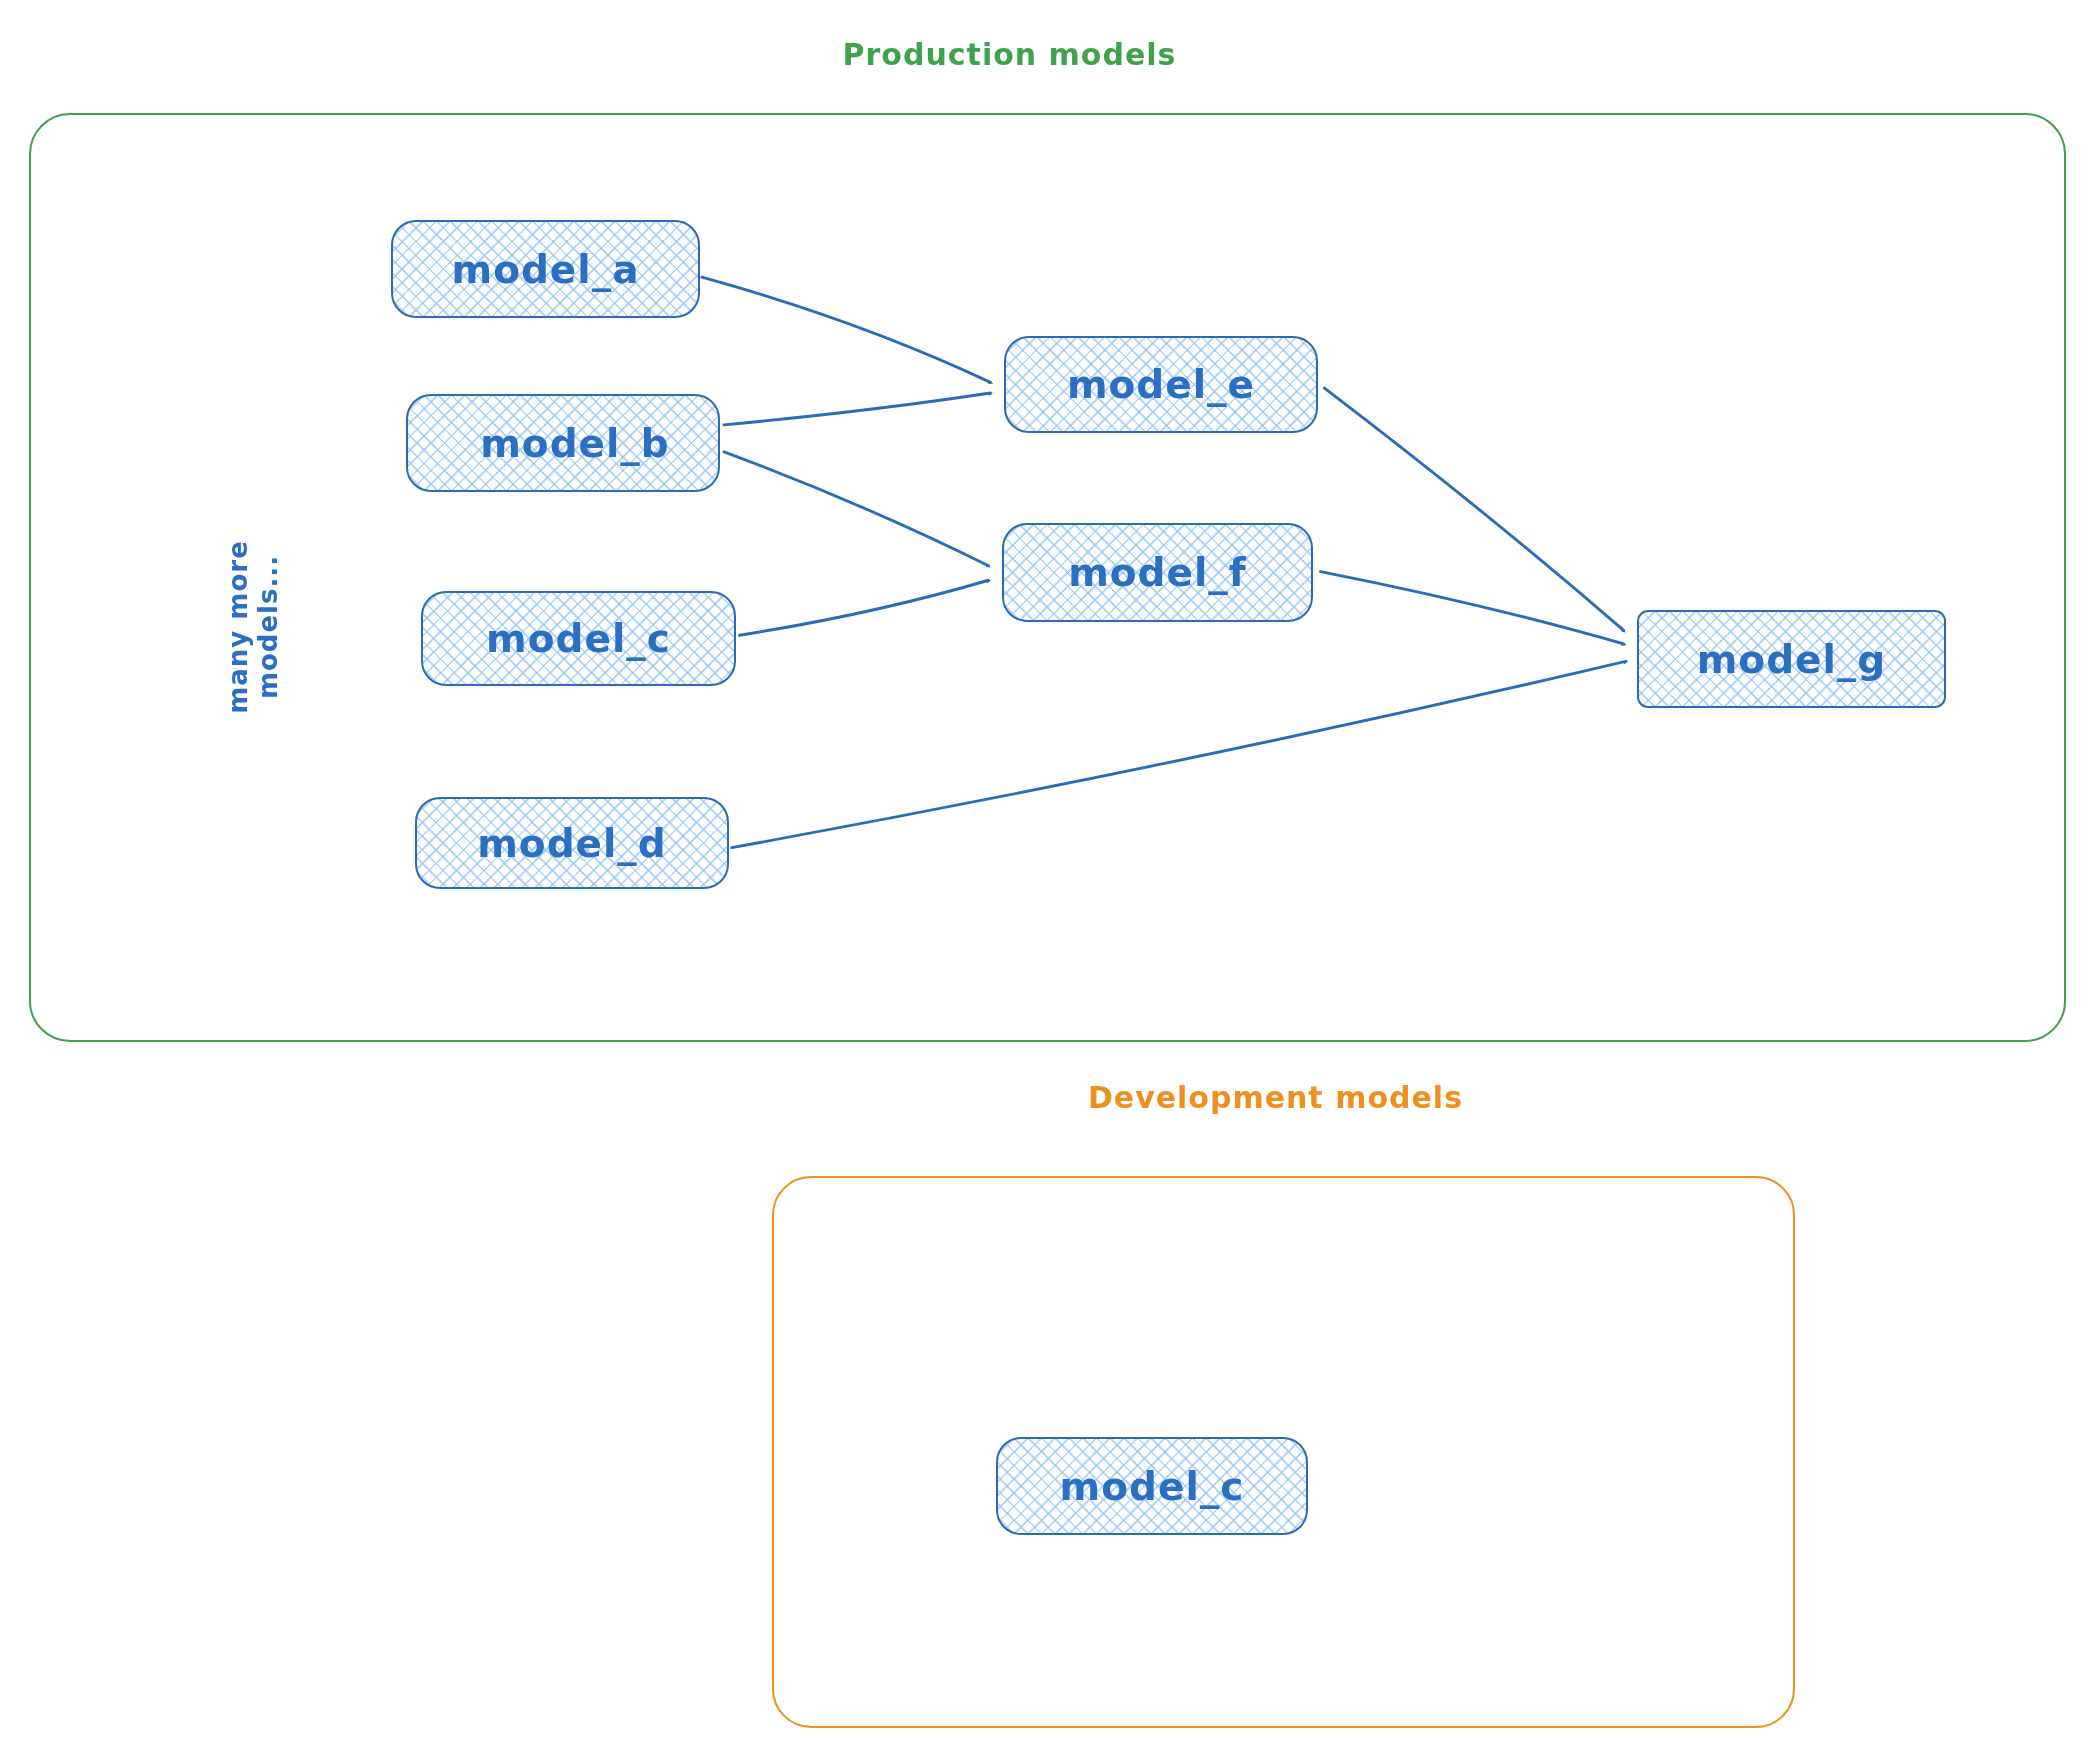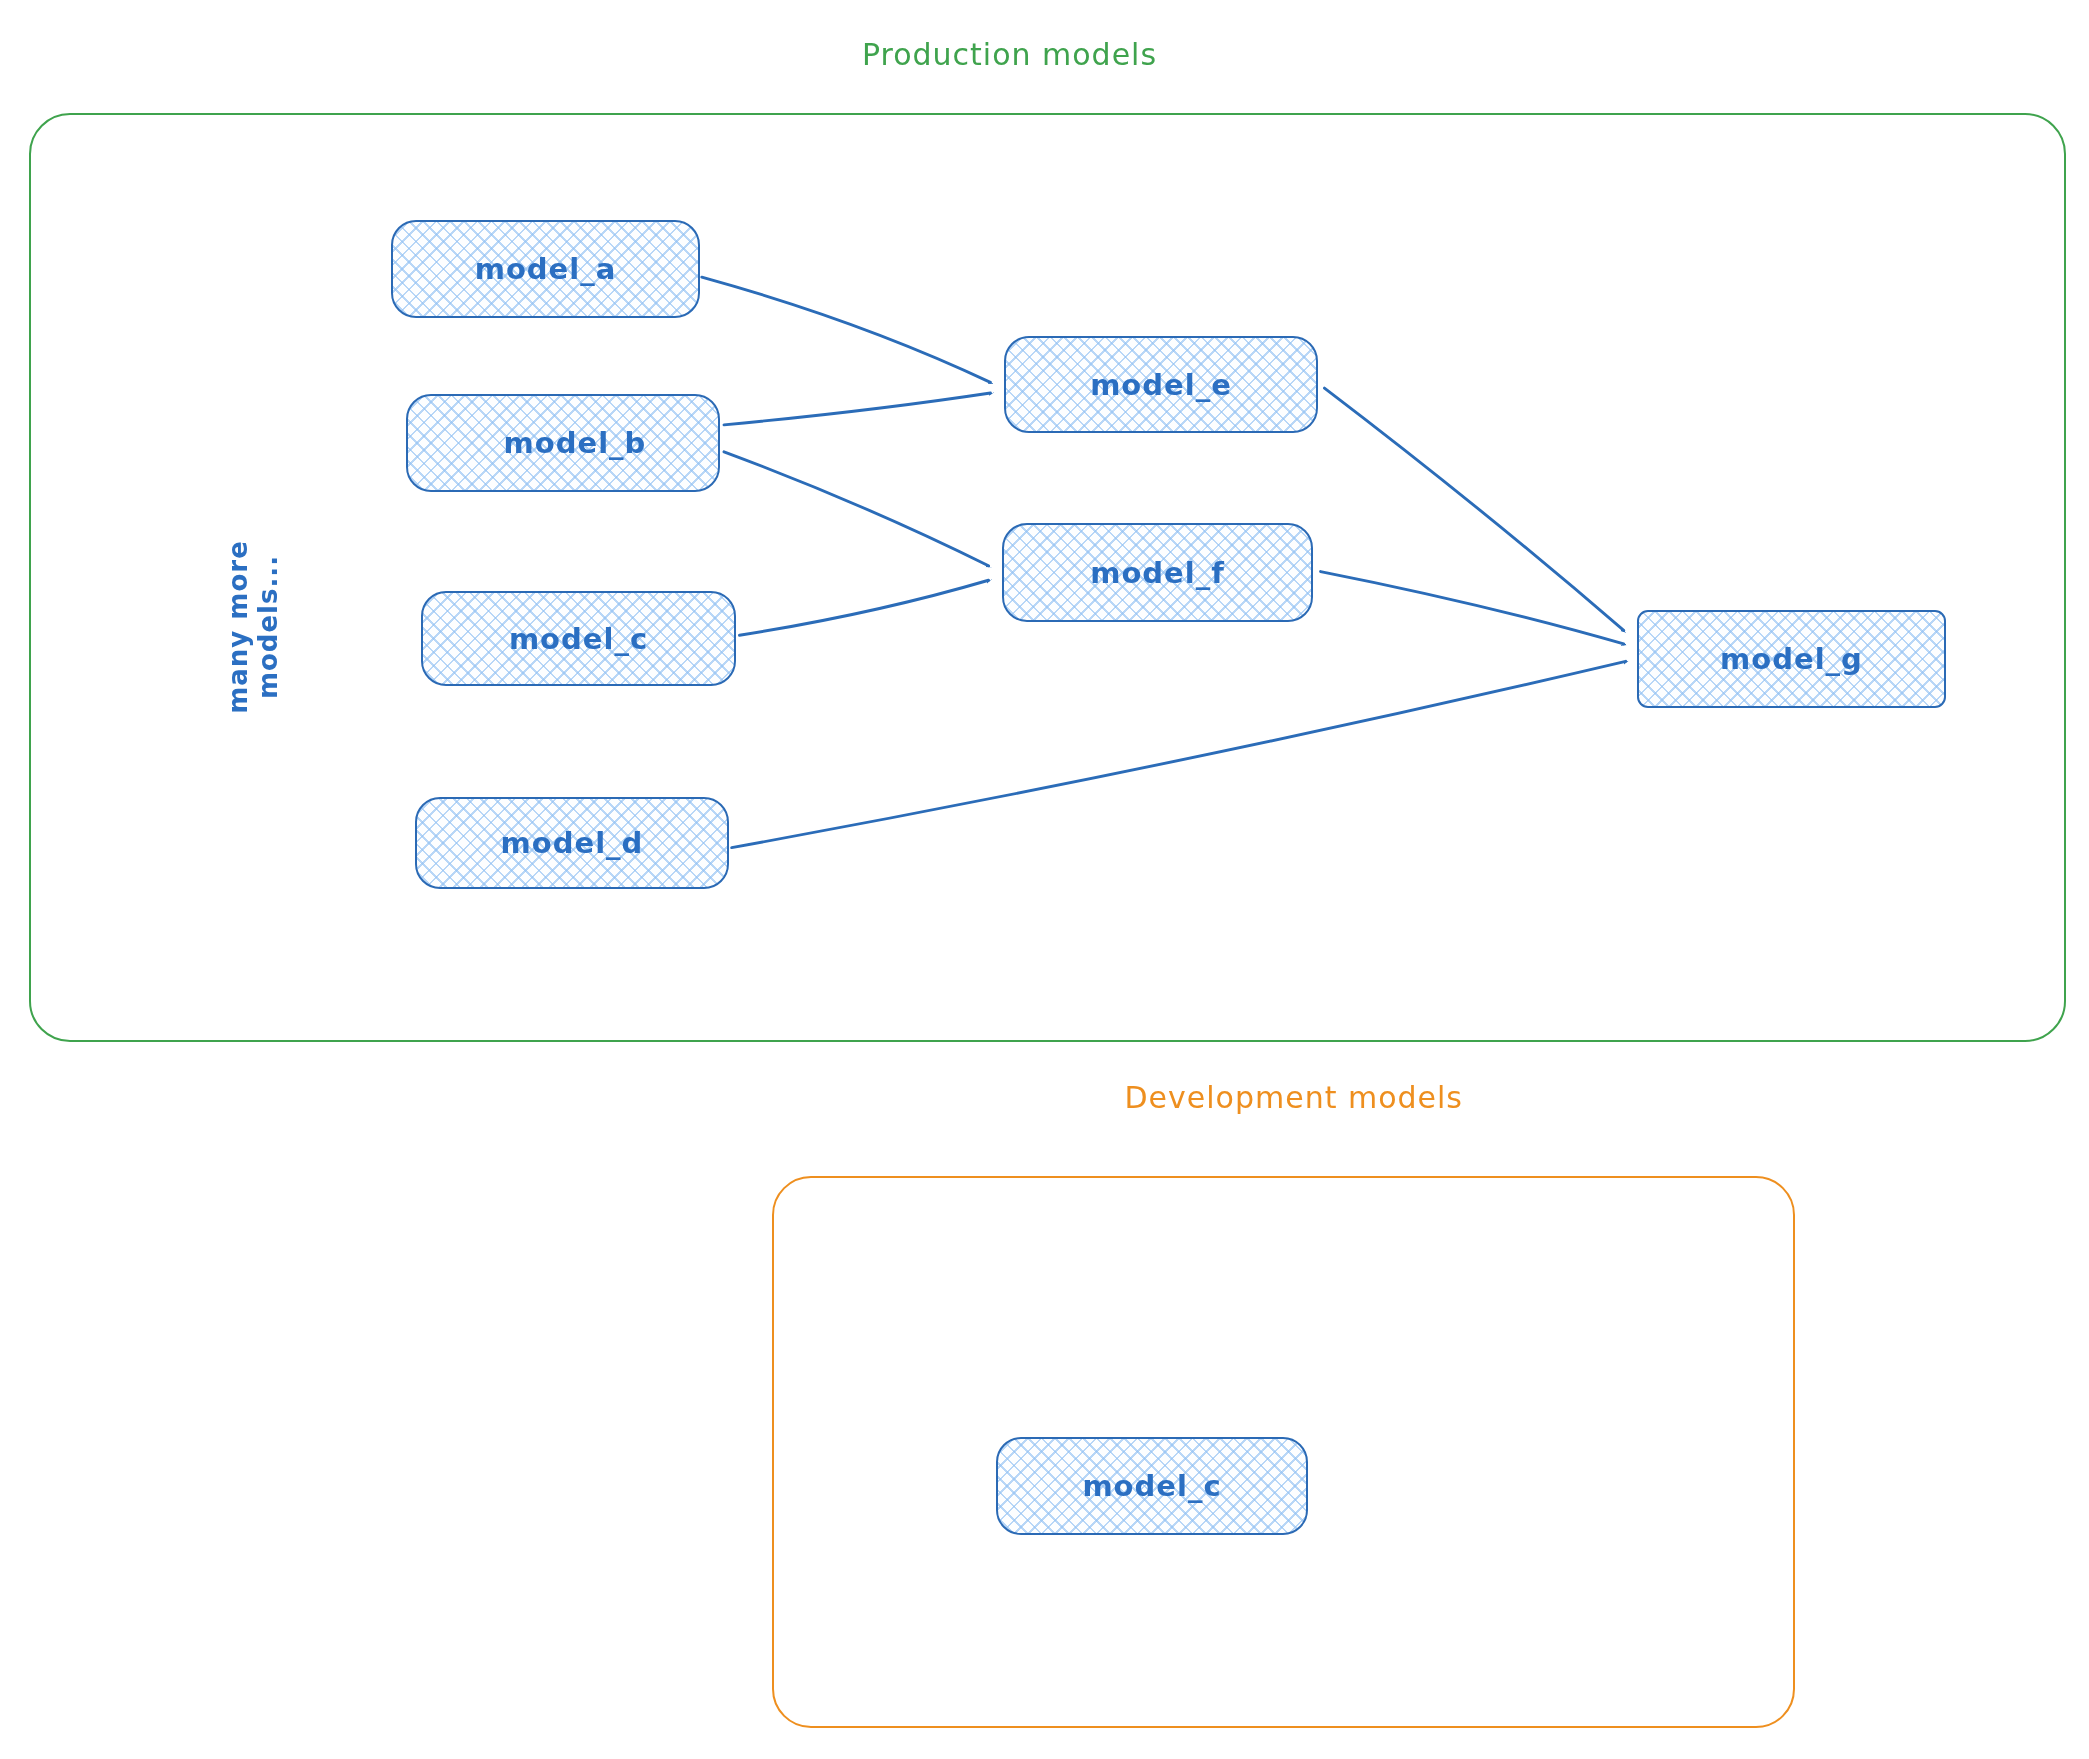--- a/index.html
+++ b/index.html
@@ -5,33 +5,33 @@
   html,body{margin:0;padding:0;background:#ffffff;}
   body{font-family:"DejaVu Sans", sans-serif;}
   #canvas{position:relative;width:2089px;height:1759px;background:#ffffff;overflow:hidden;}
 
   .group-box{position:absolute;background:transparent;}
   .group-box.production{left:29px;top:113px;width:2033px;height:925px;
     border:2.9px solid var(--green);border-radius:41px;}
   .group-box.development{left:772px;top:1176px;width:1019px;height:548px;
     border:2.4px solid var(--orange);border-radius:39px;}
 
-  .group-title{position:absolute;text-align:center;font-size:30px;font-weight:normal;
+  .group-title{position:absolute;text-align:center;font-size:30px;font-weight:bold;
     letter-spacing:1px;}
   .group-title.production{left:768px;top:37px;width:483px;color:var(--green);}
   .group-title.development{left:980px;top:1080px;width:483px;color:var(--orange);text-align:right;}
 
   .node{position:absolute;display:flex;align-items:center;justify-content:center;
     border:2.9px solid var(--blue-border);border-radius:25px;
     background:
       repeating-linear-gradient(45deg, rgba(148,194,243,.65) 0 1.9px, transparent 1.9px 9.7px),
       repeating-linear-gradient(135deg, rgba(148,194,243,.65) 0 1.9px, transparent 1.9px 9.7px),
       #fdfeff;
     box-sizing:border-box;}
-  .node-label{color:var(--blue-text);font-size:29px;font-weight:bold;letter-spacing:1px;}
+  .node-label{color:var(--blue-text);font-size:39px;font-weight:bold;letter-spacing:1px;}
 
   .node.model-a{left:391px;top:220px;width:309px;height:98px;}
   .node.model-b{left:406px;top:394px;width:314px;height:98px;padding-left:24px;}
   .node.model-c{left:421px;top:591px;width:315px;height:95px;}
   .node.model-d{left:415px;top:797px;width:314px;height:92px;}
   .node.model-e{left:1004px;top:336px;width:314px;height:97px;}
   .node.model-f{left:1002px;top:523px;width:311px;height:99px;}
   .node.model-g{left:1637px;top:610px;width:309px;height:98px;border-radius:11px;}
   .node.model-c-dev{left:996px;top:1437px;width:312px;height:98px;}
 

